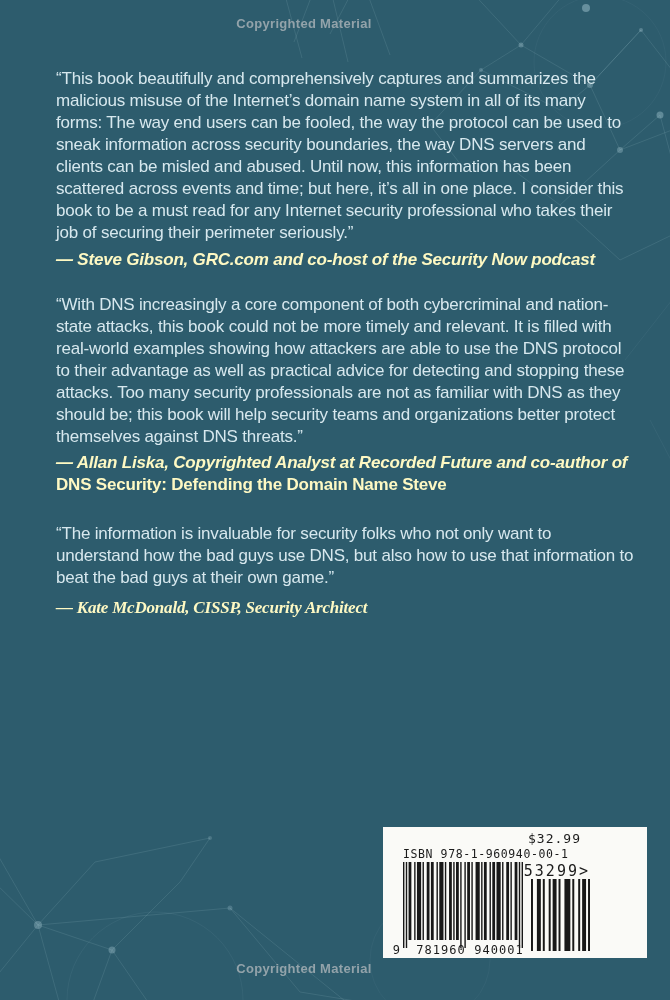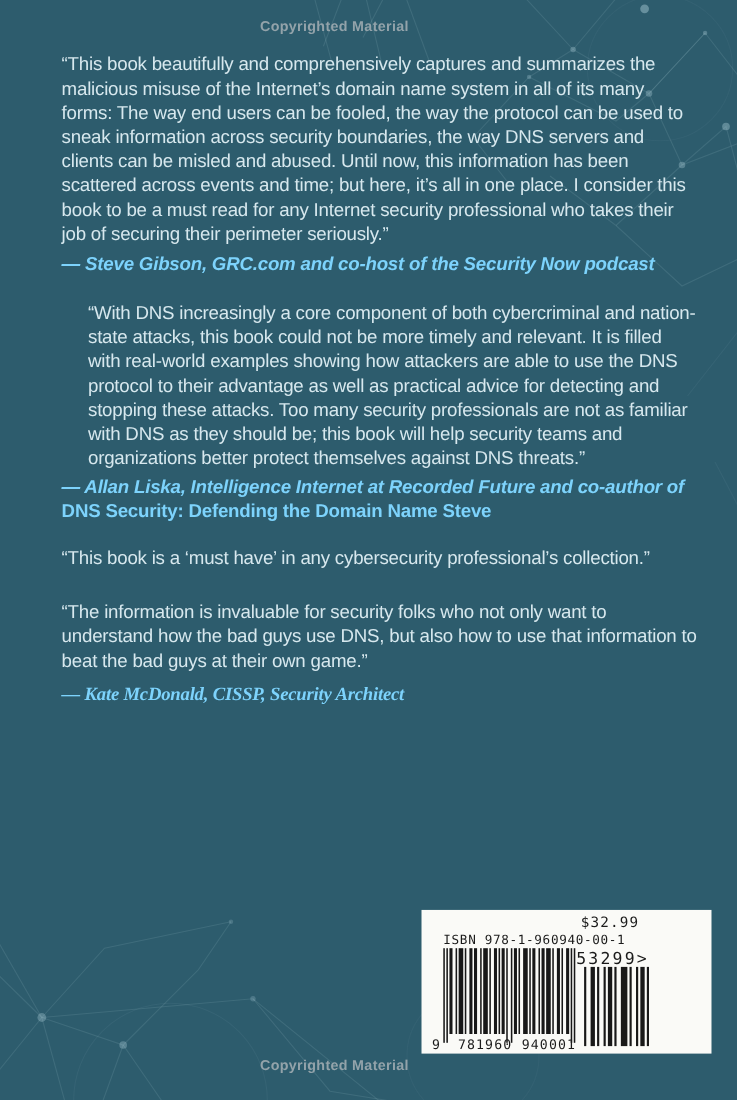--- a/index.html
+++ b/index.html
@@ -18,42 +18,42 @@
     position: absolute; left: 0; width: 608px;
     text-align: center;
     color: #93a3aa;
     font-size: 13px;
     font-weight: 600;
     letter-spacing: 0.3px;
   }
   .copyright-top { top: 16px; }
   .copyright-bottom { top: 961px; }
   .content {
-    position: absolute; left: 56px; top: 48px; width: 578px;
+    position: absolute; left: 56px; top: 68px; width: 578px;
   }
   .quote {
     color: #d7e8ee;
     font-size: 17px;
     line-height: 22px;
     letter-spacing: -0.2px;
     margin: 0;
   }
   .attr {
-    color: #7dd3fc;
+    color: #fef9c3;
     font-size: 17px;
     line-height: 22px;
     letter-spacing: -0.2px;
     font-weight: bold;
     font-style: italic;
     margin: 0;
   }
   .attr .book-title { font-style: normal; }
   .mt5  { margin-top: 5px; }
   .mt4  { margin-top: 4px; }
-  .mt23 { margin-top: 23px; margin-left: 24px; }
+  .mt23 { margin-top: 23px; }
   .mt21 { margin-top: 21px; }
   .mt6  { margin-top: 6px; }
   .mt27 { margin-top: 27px; }
   .mt8  { margin-top: 8px; font-family: Liberation Serif, serif; }
   .barcode-box {
     position: absolute; left: 383px; top: 827px;
     width: 252px; height: 131px;
   }
   .barcode-svg { display: block; }
   .bc-text {
@@ -117,23 +117,22 @@
   </g>
 </svg>
 
 <div class="copyright copyright-top">Copyrighted Material</div>
 
 <div class="content">
   <p class="quote">“This book beautifully and comprehensively captures and summarizes the malicious misuse of the Internet’s domain name system in all of its many forms: The way end users can be fooled, the way the protocol can be used to sneak information across security boundaries, the way DNS servers and clients can be misled and abused. Until now, this information has been scattered across events and time; but here, it’s all in one place. I consider this book to be a must read for any Internet security professional who takes their job of securing their perimeter seriously.”</p>
   <p class="attr mt5">— Steve Gibson, GRC.com and co-host of the Security Now podcast</p>
 
   <p class="quote mt23">“With DNS increasingly a core component of both cybercriminal and nation-state attacks, this book could not be more timely and relevant. It is filled with real-world examples showing how attackers are able to use the DNS protocol to their advantage as well as practical advice for detecting and stopping these attacks. Too many security professionals are not as familiar with DNS as they should be; this book will help security teams and organizations better protect themselves against DNS threats.”</p>
-  <p class="attr mt4"><span>— Allan Liska, Intelligence Internet at Recorded Future and co-author of </span><span class="book-title">DNS Security: Defending the Domain Name Steve</span></p>
+  <p class="attr mt4"><span>— Allan Liska, Copyrighted Analyst at Recorded Future and co-author of </span><span class="book-title">DNS Security: Defending the Domain Name Steve</span></p>
 
-  <p class="quote mt21">“This book is a ‘must have’ in any cybersecurity professional’s collection.”</p>
 
   <p class="quote mt27">“The information is invaluable for security folks who not only want to understand how the bad guys use DNS, but also how to use that information to beat the bad guys at their own game.”</p>
   <p class="attr mt8">— Kate McDonald, CISSP, Security Architect</p>
 </div>
 
 <div class="barcode-box">
   <svg class="barcode-svg" width="264" height="131" viewBox="0 0 264 131" xmlns="http://www.w3.org/2000/svg">
     <rect x="0" y="0" width="264" height="131" fill="#fafaf7"></rect>
     <text class="bc-text" x="198" y="16" font-size="13" letter-spacing="1" text-anchor="end">$32.99</text>
     <text class="bc-text" x="20" y="31" font-size="11.5" letter-spacing="0.6">ISBN 978-1-960940-00-1</text>

